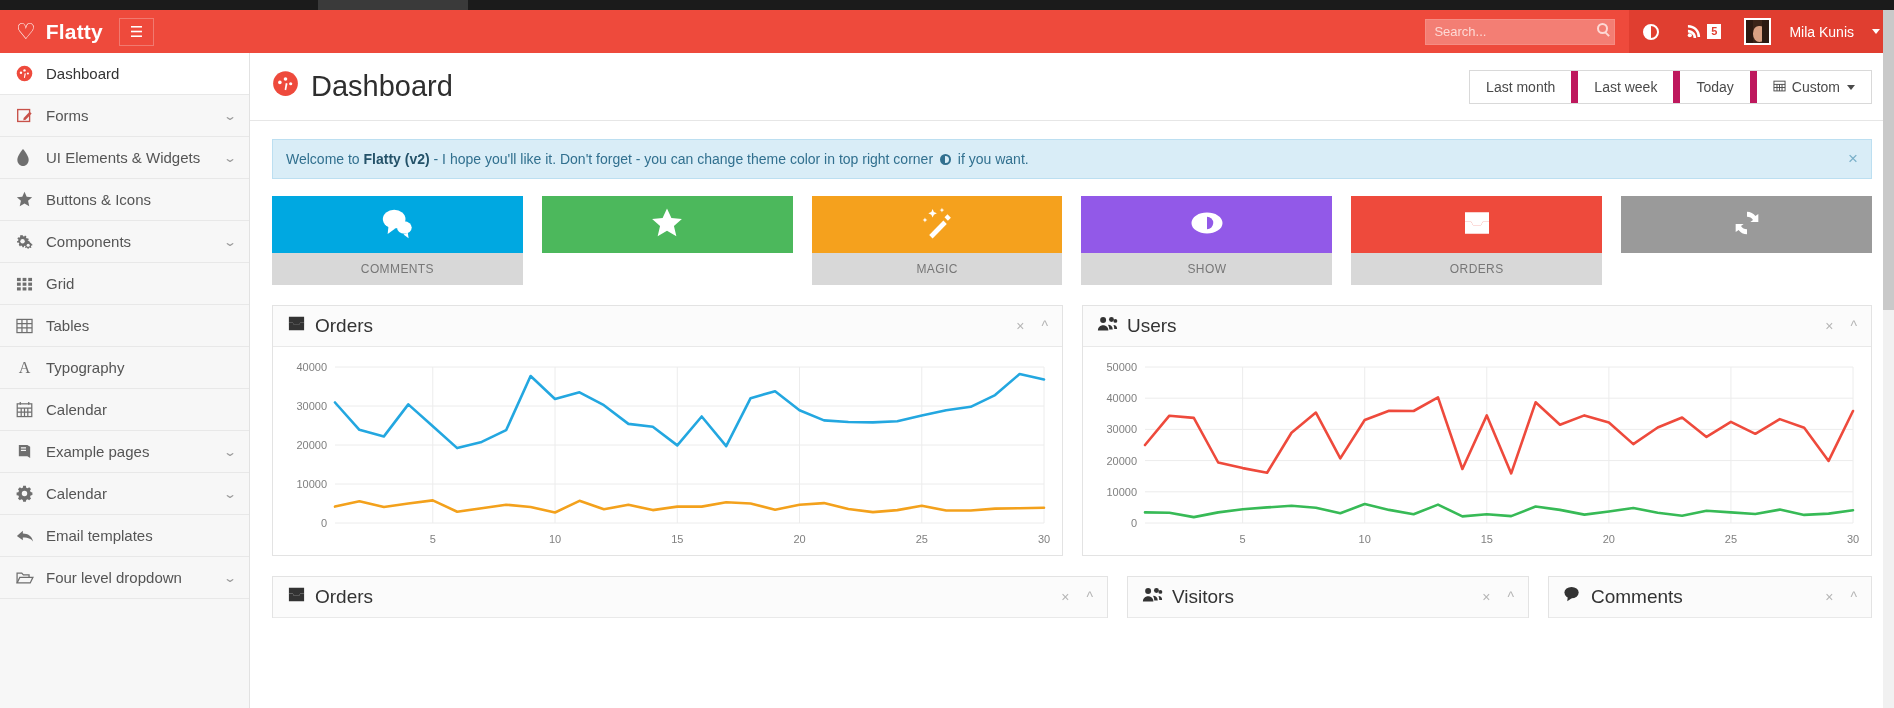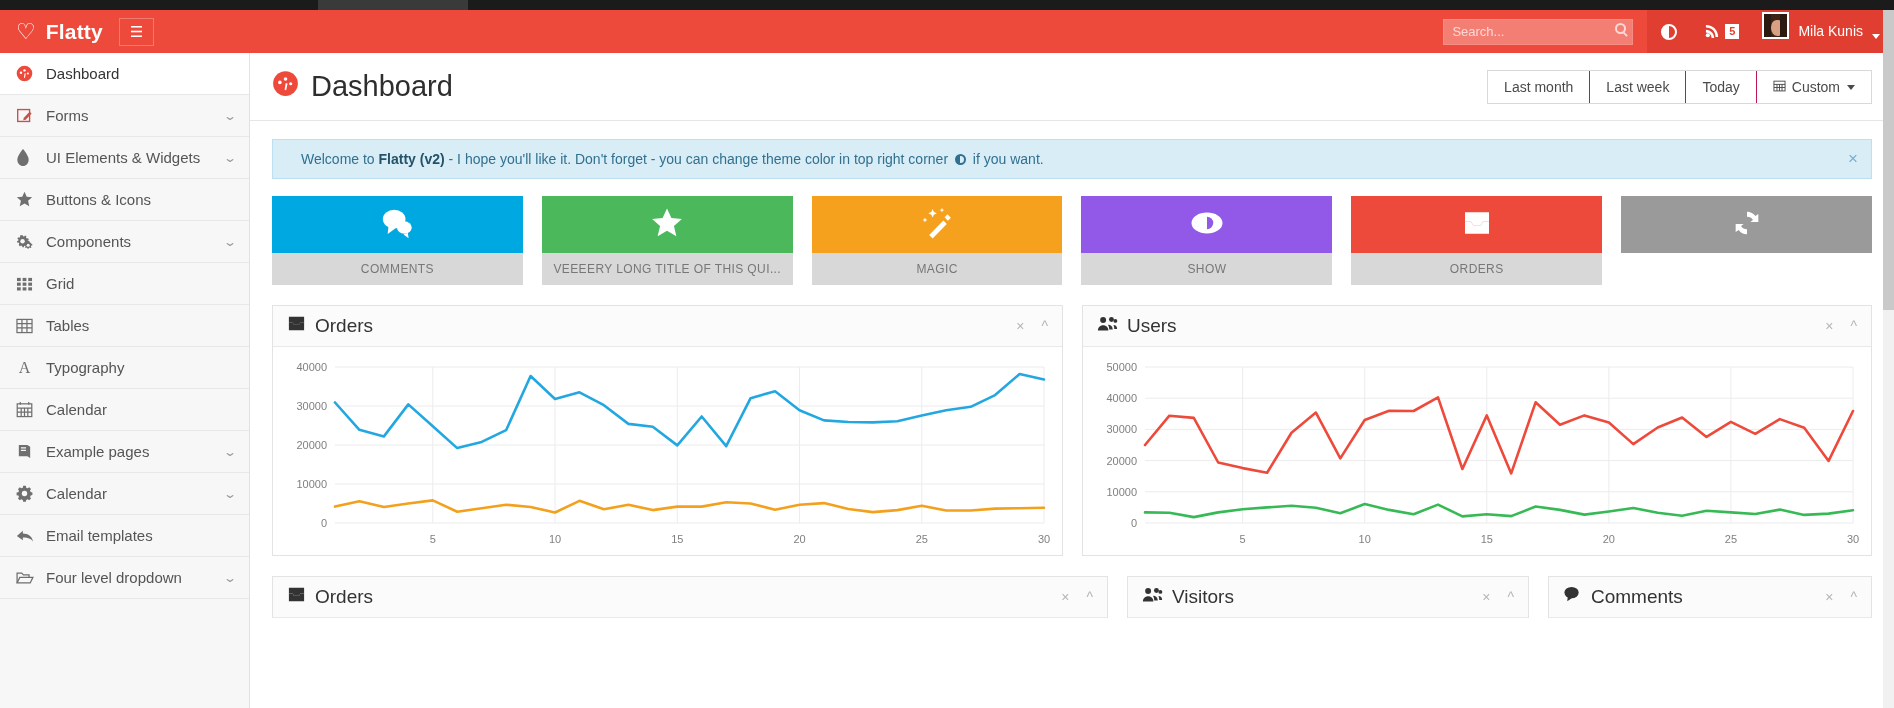--- a/index.html
+++ b/index.html
@@ -56,22 +56,22 @@
   .contrast-icon {
     width:16px; height:16px; border-radius:50%; border:2px solid #fff;
     background:linear-gradient(90deg,#fff 50%, transparent 50%);
   }
   .rss-glyph { font-size:15px; transform:rotate(0deg); }
   .rss-badge {
     background:#fff; color:#e03e30; font-size:11px; font-weight:bold;
     padding:1px 4px; line-height:1.2;
   }
   .user-box {
-    display:flex; align-items:flex-end; background:#e03e30; height:43px;
-    padding:0 14px 14px 9px; gap:9px; cursor:pointer;
+    display:flex; align-items:center; background:#e03e30; height:43px;
+    padding:0 14px 0 9px; gap:18px; cursor:pointer;
   }
   .avatar {
     width:27px; height:27px; border:2px solid #fff; overflow:hidden;
     background:#6b4a3a; position:relative;
   }
   .avatar .hair { position:absolute; inset:0; background:#3b2418; }
   .avatar .face {
     position:absolute; left:7px; top:6px; width:13px; height:16px;
     background:#d9a183; border-radius:45% 45% 50% 50%;
   }
@@ -106,30 +106,30 @@
   .content { position:absolute; left:250px; top:53px; width:1644px; height:655px; background:#fff; overflow:hidden; }
   .page-head {
     height:68px; display:flex; align-items:center; padding:0 22px;
     border-bottom:1px solid #e6e6e6;
   }
   .page-title { display:flex; align-items:center; gap:12px; font-size:29px; color:#2e2e2e; }
   .page-title .dash-ic { display:block; }
   .range-group { margin-left:auto; display:flex; border:1px solid #d9d9d9; }
   .range-btn {
     padding:8px 16px; font-size:14px; color:#4a4a4a; background:#fff;
-    border-right:1px solid #be185d; cursor:pointer; white-space:nowrap;
+    border-right:7px solid #be185d; cursor:pointer; white-space:nowrap;
   }
   .range-btn:last-child { border-right:none; }
   .range-btn .cal-ic { margin-right:6px; }
 
   .body-area { padding:18px 22px 0 22px; }
 
   .alert {
     background:#d9edf7; border:1px solid #bcdff1; color:#31708f;
-    padding:11px 28px; font-size:14px; display:flex; align-items:center;
+    padding:11px 13px; font-size:14px; display:flex; align-items:center;
     position:relative;
   }
   .alert b { color:#245269; }
   .alert .ctr {
     display:inline-block; width:11px;height:11px;border-radius:50%;
     border:2px solid #31708f; margin:0 3px;
     background:linear-gradient(90deg,#31708f 50%, transparent 50%);
     vertical-align:-1px;
   }
   .alert-close { position:absolute; right:13px; top:9px; color:#7ab0c9; font-size:17px; cursor:pointer; }
@@ -396,21 +396,20 @@
               </svg></span>
           </div>
           <div class="tile-bot">COMMENTS</div>
         </div>
         <div class="tile">
           <div class="tile-top" style="background: rgb(76, 184, 92);">
             <span><svg width="34" height="34" viewBox="0 0 24 24" fill="#fff">
                 <path d="M12 1.8l3.1 6.7 7.4.7-5.6 4.9 1.7 7.2L12 17.4 5.4 21.3l1.7-7.2L1.5 9.2l7.4-.7z"></path>
               </svg></span>
           </div>
-          <div class="tile-bot">VEEEERY LONG TITLE OF THIS QUI...</div>
         </div>
         <div class="tile">
           <div class="tile-top" style="background: rgb(245, 161, 29);">
             <span><svg width="34" height="34" viewBox="0 0 24 24" fill="#fff">
                 <path d="M6.5 20.5l10-10.2 2.4 2.4-10 10.2z"></path>
                 <path d="M17.3 8l2.1-2.1 2.4 2.4-2.1 2.1z"></path>
                 <path d="M8.9 2.2l.9 2.1 2.1.9-2.1.9-.9 2.1-.9-2.1-2.1-.9 2.1-.9z"></path>
                 <path d="M15.5 1.2l.5 1.2 1.2.5-1.2.5-.5 1.2-.5-1.2-1.2-.5 1.2-.5z"></path>
                 <path d="M3.5 8.2l.5 1.2 1.2.5-1.2.5-.5 1.2-.5-1.2-1.2-.5 1.2-.5z"></path>
               </svg></span>

